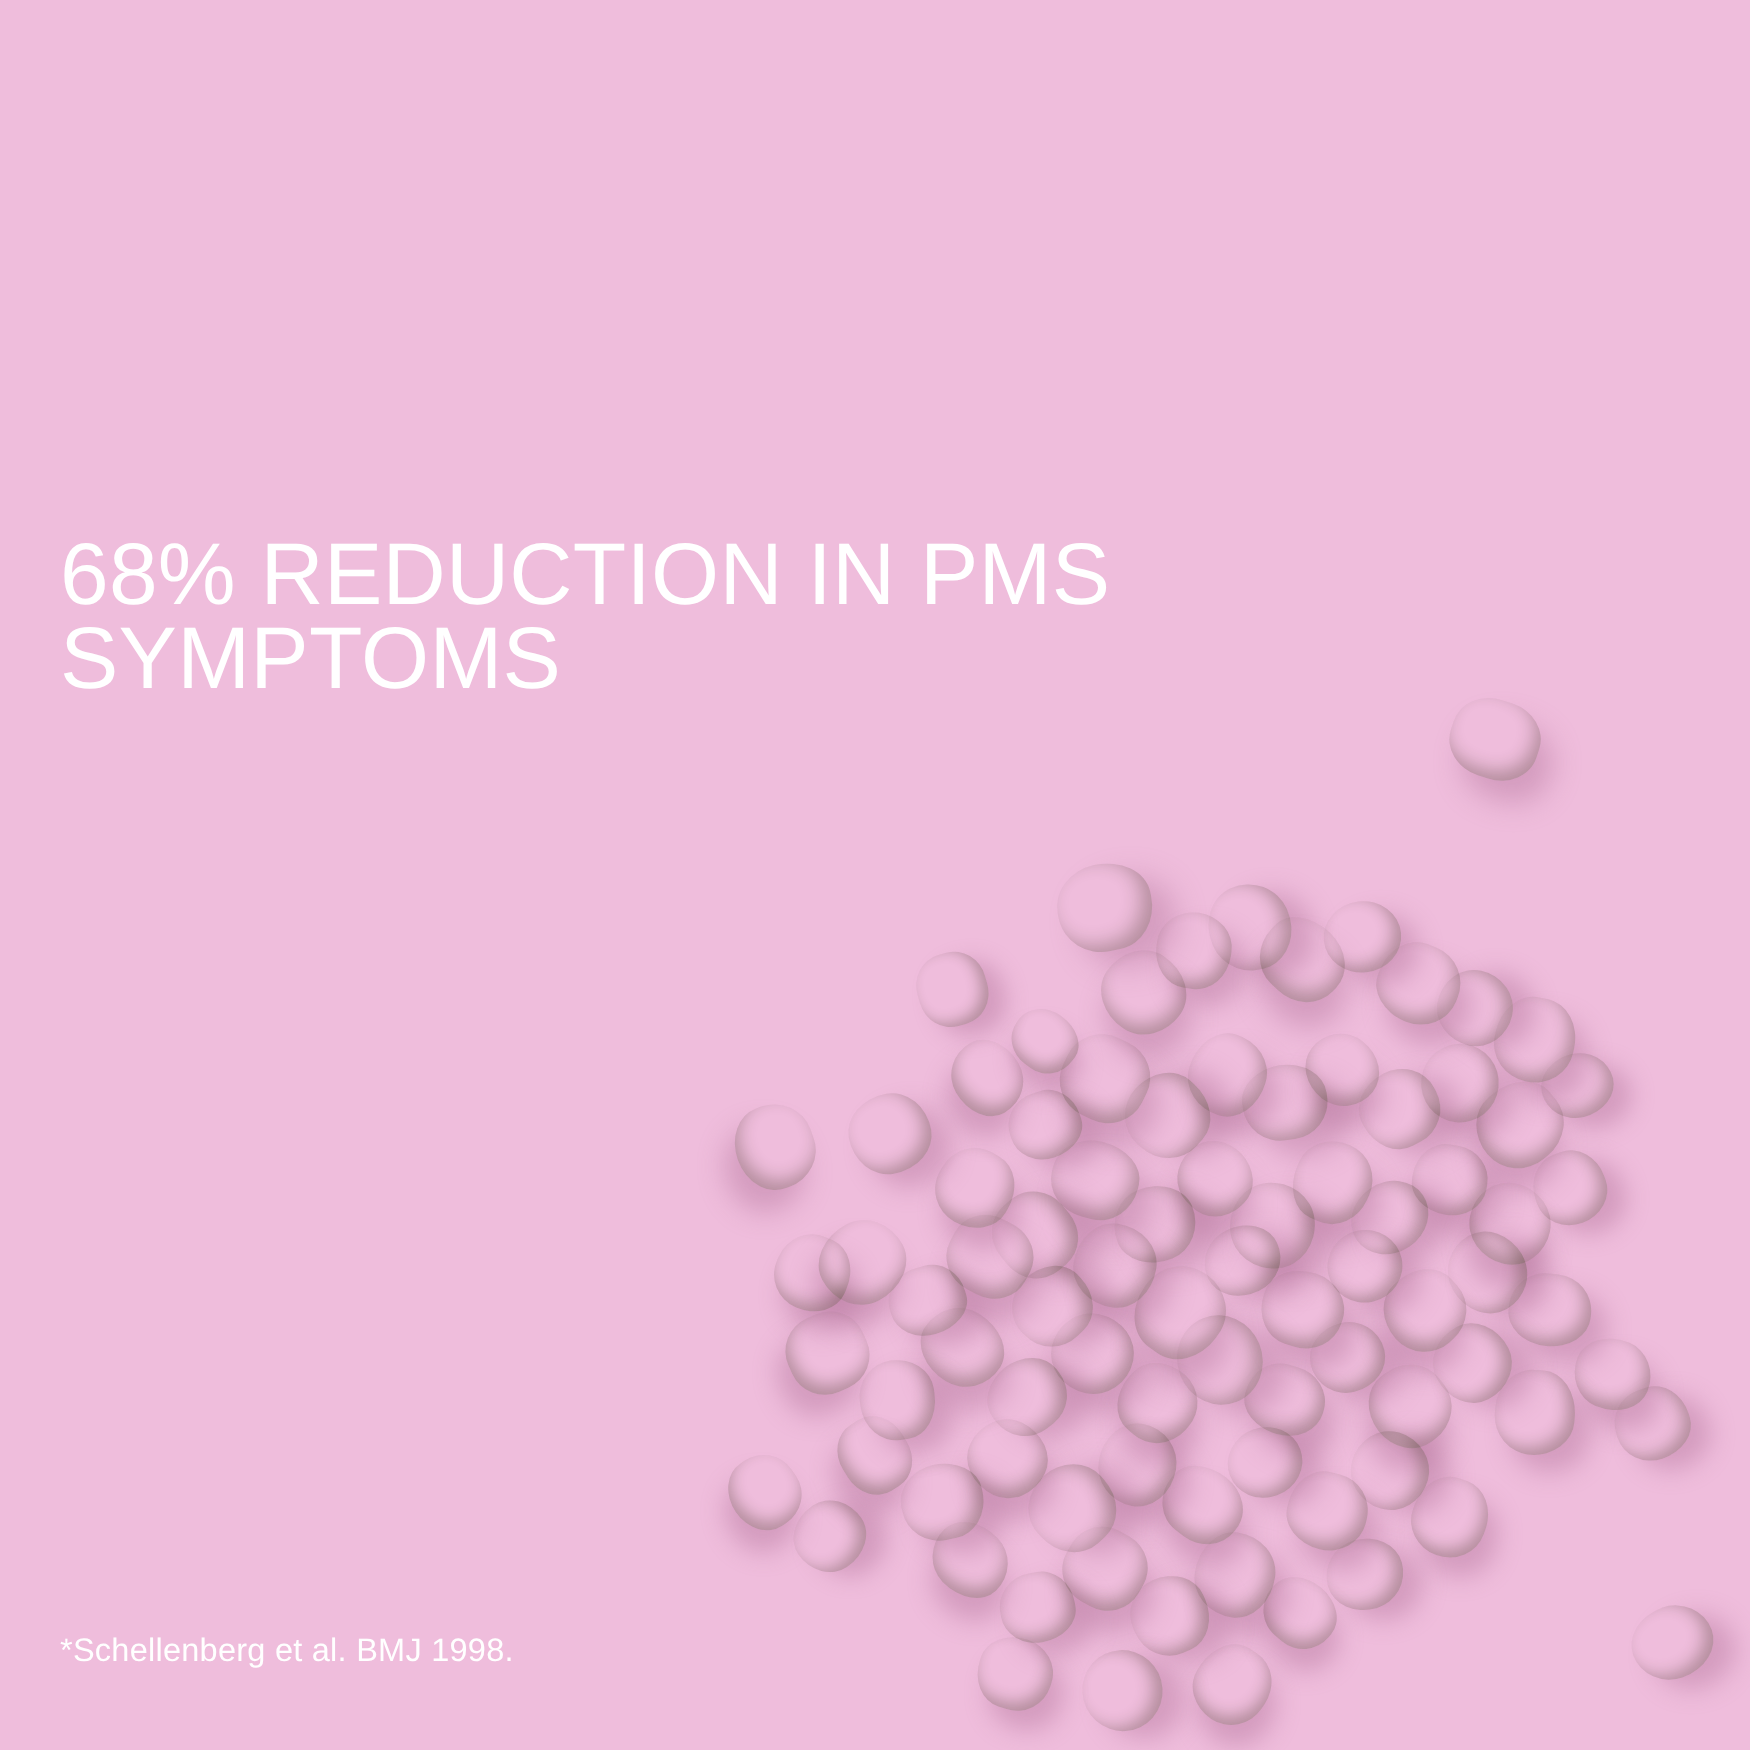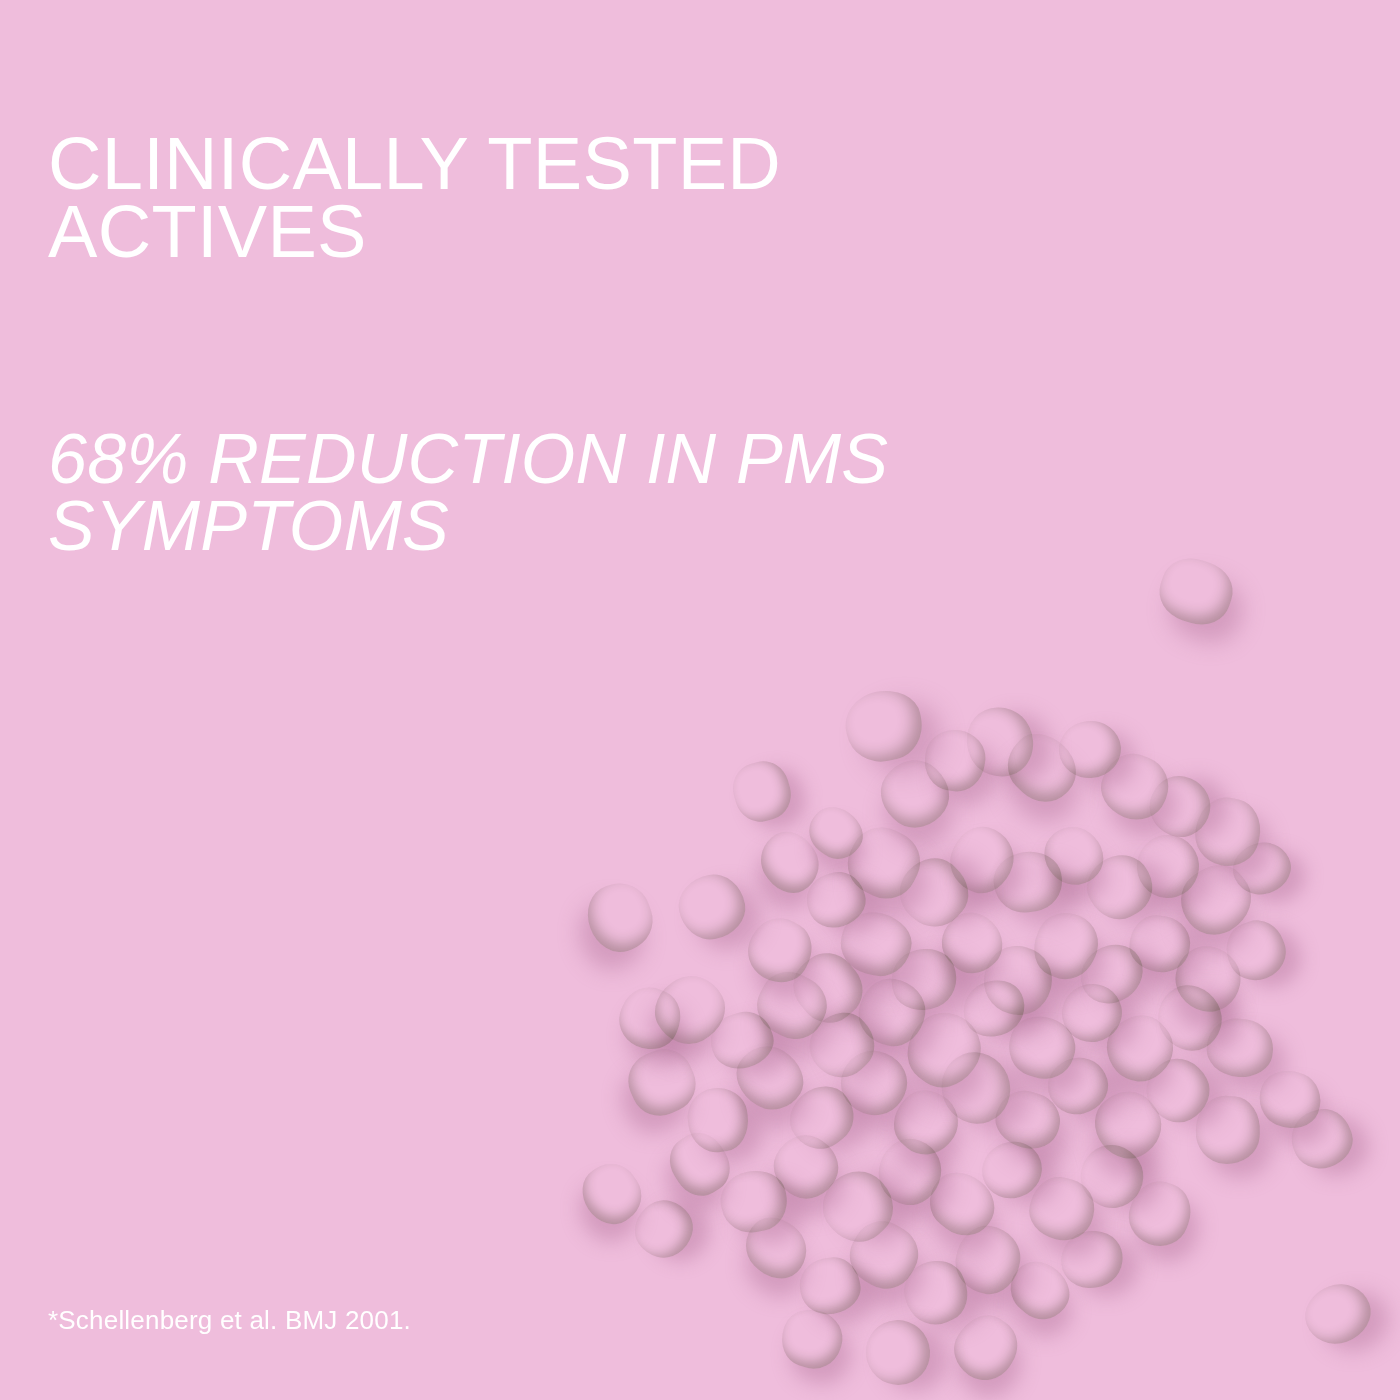--- a/index.html
+++ b/index.html
@@ -45,21 +45,20 @@
     left: 48px;
     top: 368px;
     width: 1080px;
     color: #ffffff;
     font-size: 70px;
     line-height: 0.96;
     font-weight: 400;
     letter-spacing: 0.2px;
     text-transform: uppercase;
     white-space: pre-line;
-    font-style: italic;
   }
 
   .body-copy {
     position: absolute;
     left: 48px;
     top: 552px;
     width: 1070px;
     color: #ffffff;
     font-size: 37px;
     line-height: 1.48;
@@ -181,23 +180,21 @@
       <div class="seed" style="left: 956px; top: 1316px; width: 60px; height: 63.6px; transform: rotate(34deg); border-radius: 45% 49% 51% 55% / 55% 51% 49% 45%; z-index: 234; box-shadow: rgba(181, 118, 157, 0.46) 13px 12px 19px, rgba(58, 42, 28, 0.32) -5px -5px 12px inset;"></div>
       <div class="seed" style="left: 1305px; top: 1285px; width: 66px; height: 58.08px; transform: rotate(-20deg); border-radius: 52% 48% / 48% 52%; z-index: 230; box-shadow: rgba(181, 118, 157, 0.46) 14px 13px 20px, rgba(58, 42, 28, 0.32) -6px -5px 13px inset;"></div>
       <div class="seed" style="left: 582px; top: 1166px; width: 60px; height: 55.5px; transform: rotate(56deg); border-radius: 47% 47% 53% 53% / 53% 53% 47% 47%; z-index: 209; box-shadow: rgba(181, 118, 157, 0.46) 13px 12px 19px, rgba(58, 42, 28, 0.32) -5px -5px 12px inset;"></div>
       <div class="seed" style="left: 635px; top: 1201px; width: 58px; height: 56.26px; transform: rotate(-34deg); border-radius: 54% 46% / 46% 54%; z-index: 215; box-shadow: rgba(181, 118, 157, 0.46) 12px 12px 18px, rgba(58, 42, 28, 0.32) -5px -5px 12px inset;"></div>
       <div class="seed" style="left: 620px; top: 988px; width: 60px; height: 60.9px; transform: rotate(24deg); border-radius: 49% 45% 55% 51% / 51% 55% 45% 49%; z-index: 180; box-shadow: rgba(181, 118, 157, 0.46) 13px 12px 19px, rgba(58, 42, 28, 0.32) -5px -5px 12px inset;"></div>
       <div class="seed" style="left: 734px; top: 762px; width: 56px; height: 59.36px; transform: rotate(-16deg); border-radius: 44%; z-index: 142; box-shadow: rgba(181, 118, 157, 0.46) 12px 11px 17px, rgba(58, 42, 28, 0.32) -5px -4px 11px inset;"></div>
       <div class="seed" style="left: 809px; top: 809px; width: 54px; height: 47.52px; transform: rotate(36deg); border-radius: 51% 55% 45% 49% / 49% 45% 55% 51%; z-index: 149; box-shadow: rgba(181, 118, 157, 0.46) 11px 11px 17px, rgba(58, 42, 28, 0.32) -5px -4px 11px inset;"></div>
     </div>
 
   <div class="text-layer">
-    <h1 class="headline-primary">Clinically Tested
-Actives</h1>
 
     <h2 class="headline-stat">68% Reduction in PMS
 Symptoms</h2>
 
 
-    <p class="footnote">*Schellenberg et al. BMJ 2001.</p>
+    <p class="footnote">*Schellenberg et al. BMJ 1998.</p>
   </div>
 
 </div>
 
 </body></html>

